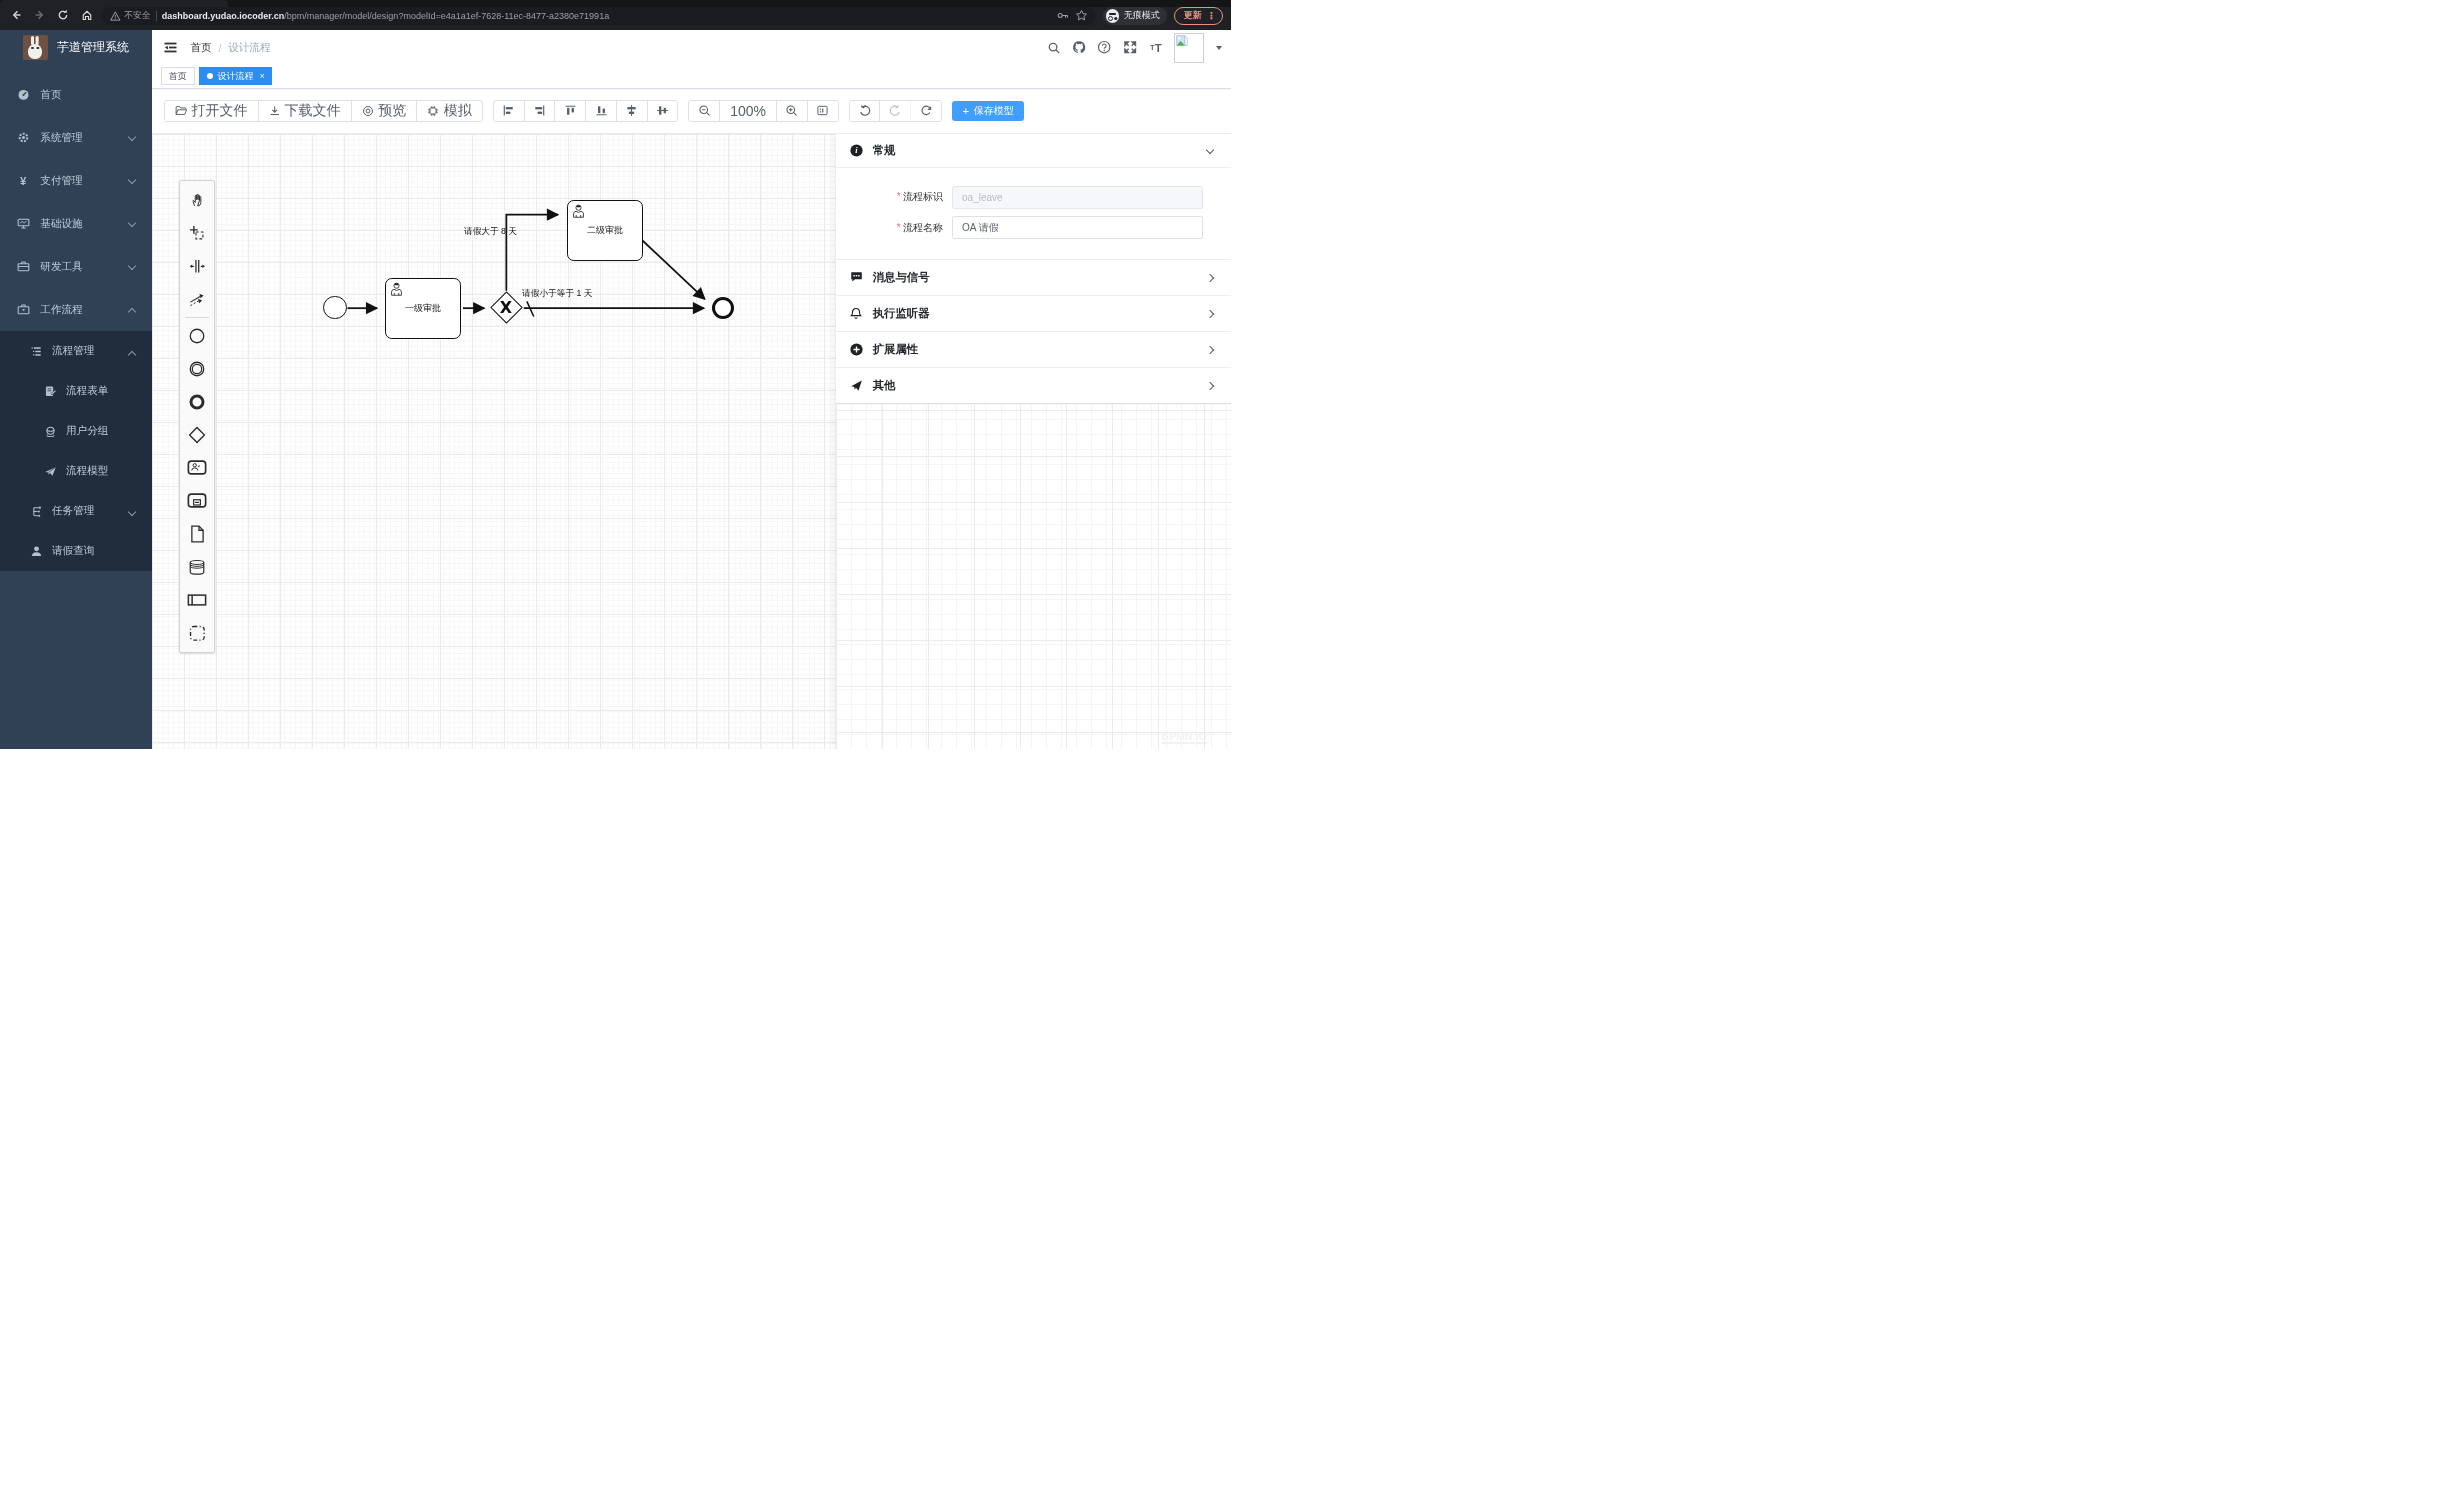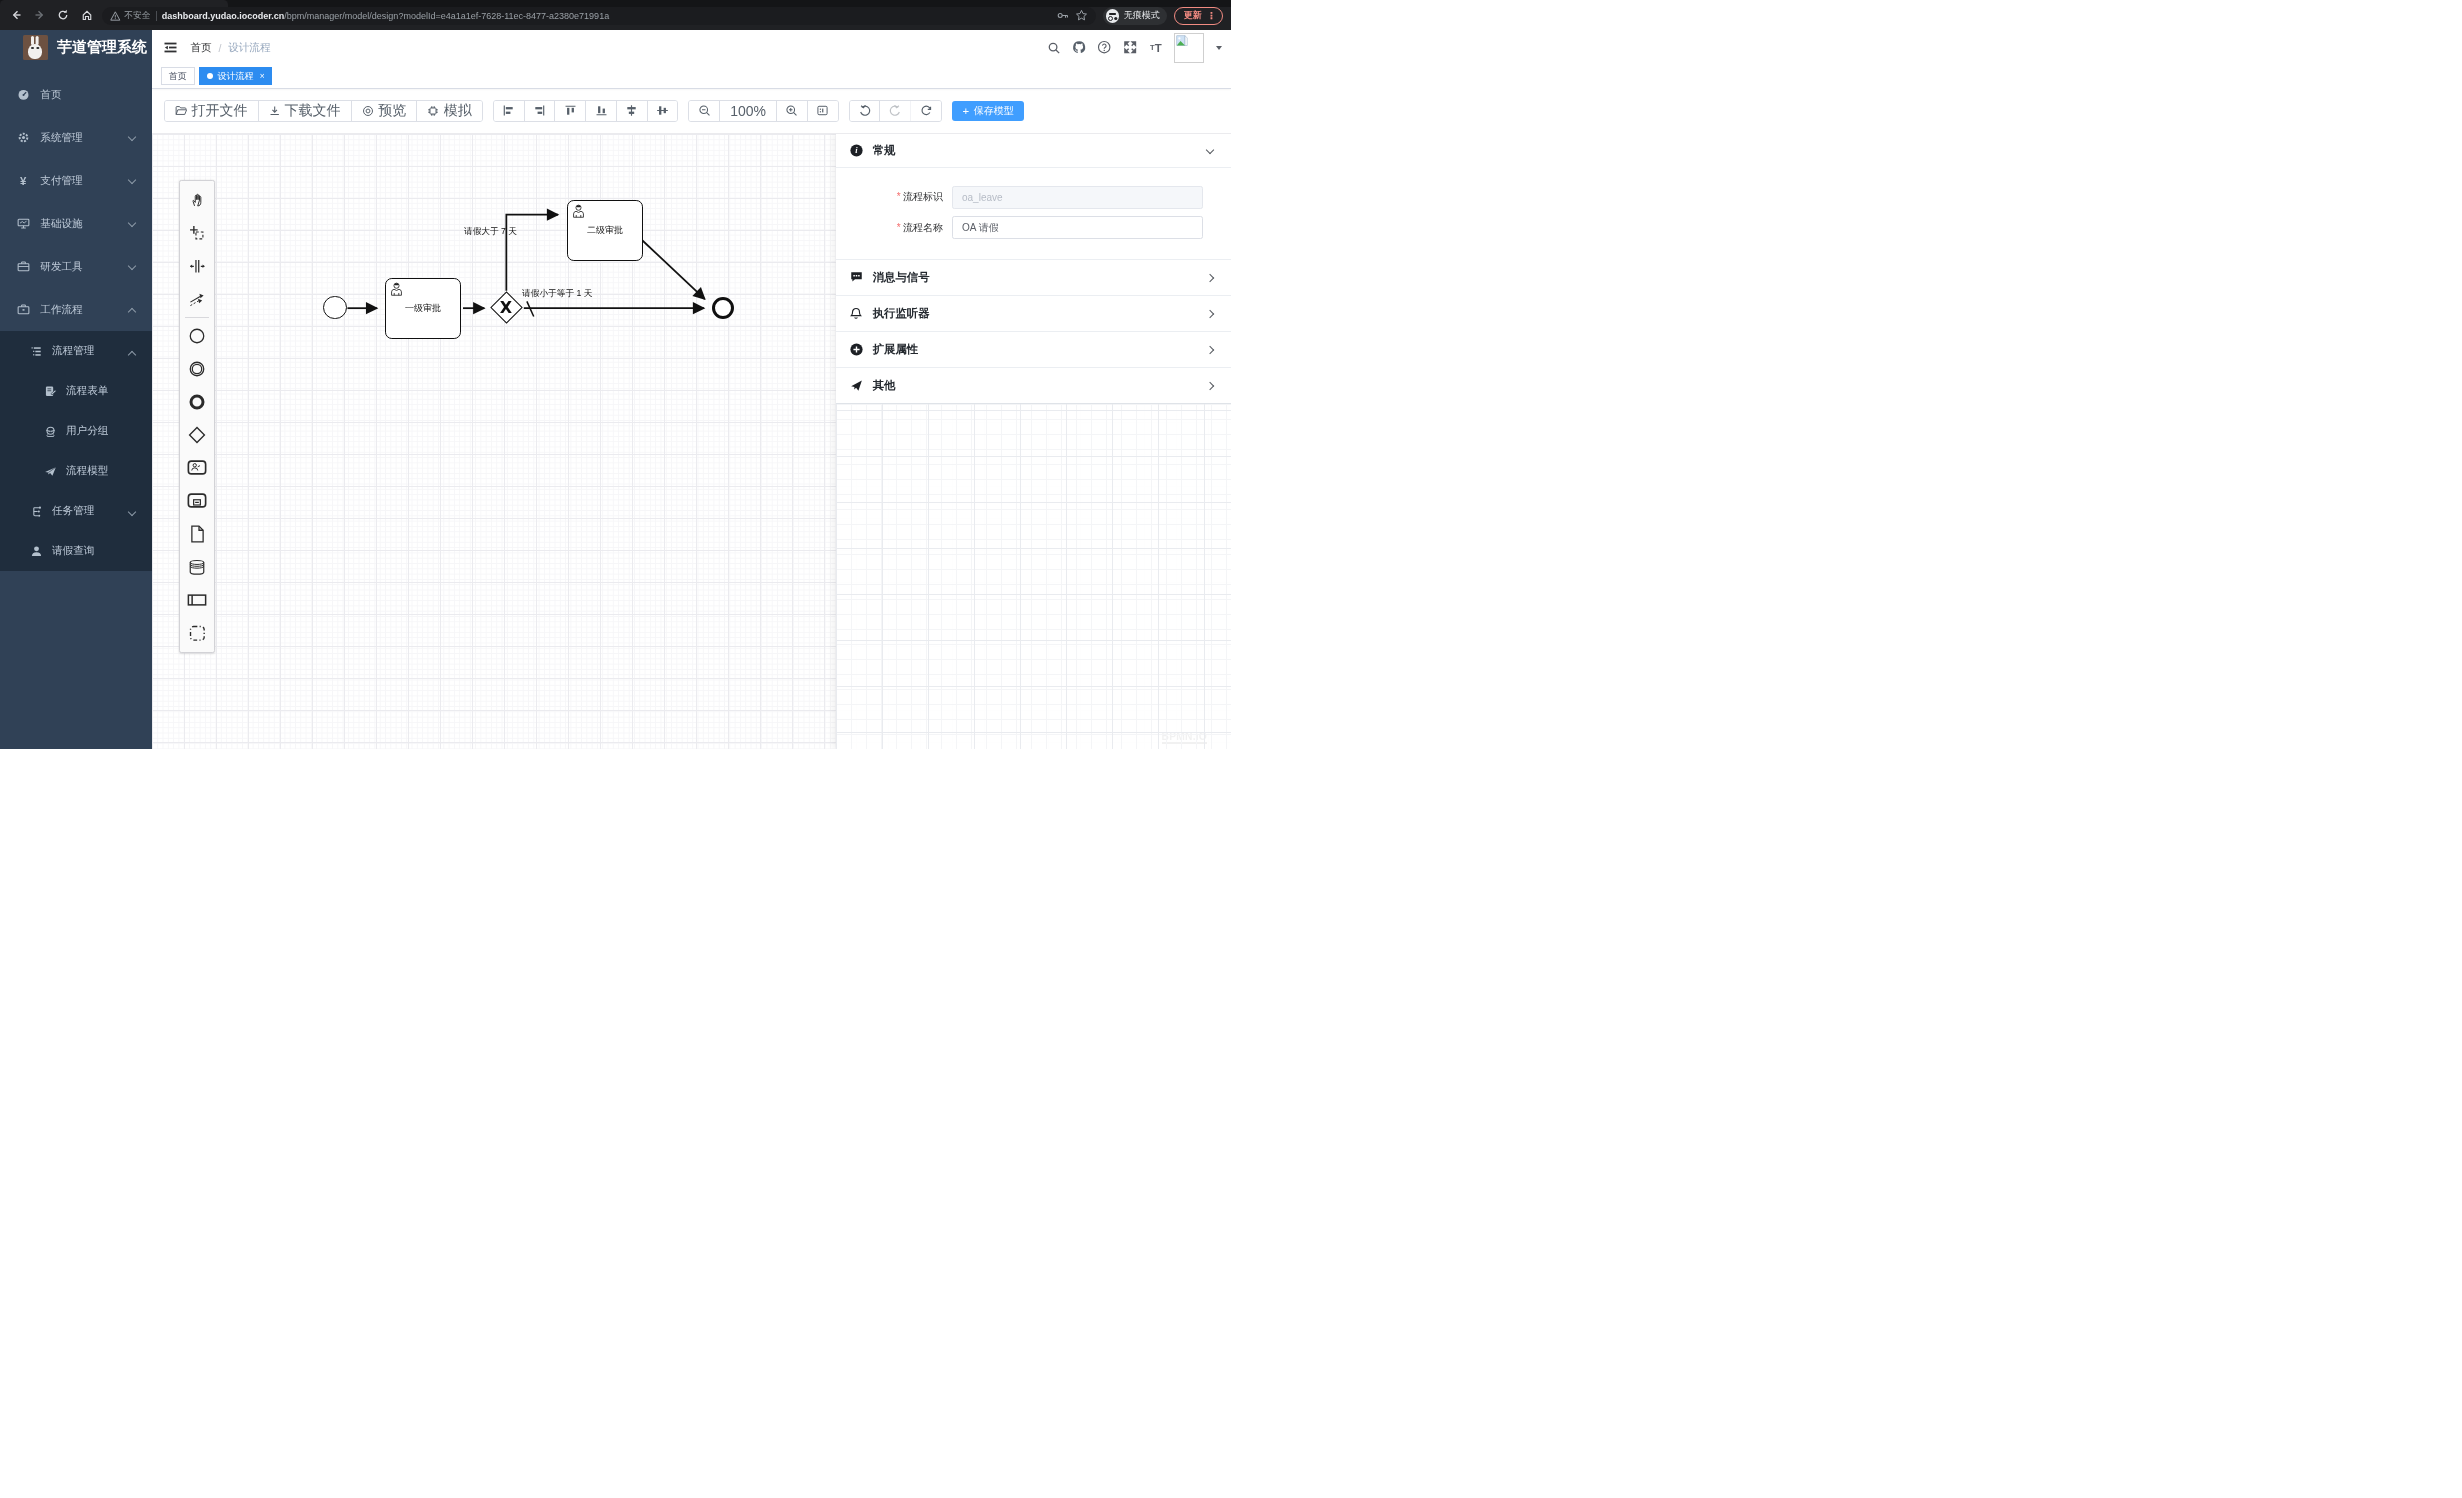--- a/index.html
+++ b/index.html
@@ -30,21 +30,21 @@
   
   .app { display:flex; height:719px; }
 
   
   .sidebar { width:152px; background:#304156; flex:0 0 auto; position:relative; color:#bfcbd9; }
   .logo-row { height:35px; display:flex; align-items:center; gap:9px; padding-left:23px; }
   .logo-img { width:25px; height:25px; border-radius:1.5px; background:#6d5141; position:relative; overflow:hidden; flex:0 0 auto; }
   .logo-img .rab-body { position:absolute; left:5.3px; top:9px; width:13.7px; height:15px; background:#f2f0ee; border-radius:50% 50% 45% 45%; }
   .logo-img .rab-ear { position:absolute; left:8.4px; top:0.8px; width:3px; height:9px; background:#f2f0ee; border-radius:1.5px; box-shadow:4.6px 0 0 #f2f0ee; }
   .logo-img .rab-eye { position:absolute; left:8.4px; top:12px; width:2.3px; height:2.3px; border-radius:50%; background:#333; box-shadow:5.3px 0 0 #333; }
-  .app-title { color:#fff; font-size:15px; font-weight:700; white-space:nowrap; }
+  .app-title { color:#fff; font-size:12px; font-weight:400; white-space:nowrap; }
   .menu { padding-top:8.4px; }
   .m-item { height:43px; display:flex; align-items:center; padding-left:16.7px; position:relative; cursor:pointer; font-size:10.6px; }
   .m-item .mi-icon { width:13px; height:13px; margin-right:10.6px; display:flex; align-items:center; justify-content:center; }
   .m-item .mi-icon svg { display:block; }
   .chev { width:6px; height:6px; border-right:1.2px solid #8d9aa8; border-bottom:1.2px solid #8d9aa8; position:absolute; right:16.7px; }
   .chev.down { transform:rotate(45deg); top:17.5px; }
   .chev.up { transform:rotate(-135deg); top:20.5px; }
   .submenu { background:#1f2d3d; }
   .s-item { height:40px; display:flex; align-items:center; position:relative; cursor:pointer; font-size:10.6px; }
   .s-item.lvl2 { padding-left:30px; }
@@ -690,21 +690,21 @@
           <span>二级审批</span>
         </div>
 
         <div class="node gw">
           <div class="diamond"></div>
           <div class="xmark">X</div>
         </div>
 
         <div class="node evt-end"></div>
 
-        <div class="flow-label lbl-gt">请假大于 7 天</div>
+        <div class="flow-label lbl-gt">请假大于 8 天</div>
         <div class="flow-label lbl-le">请假小于等于 1 天</div>
 
         <div class="props-col">
           <div class="props">
             <div class="p-row p-head">
               <span class="p-ic">
                 <svg width="13" height="13" viewBox="0 0 17 17">
                     <circle cx="8.5" cy="8.5" r="8" fill="#1d2025"></circle>
                     <text x="8.5" y="12.4" text-anchor="middle" font-size="11" font-style="italic" font-weight="700" fill="#fff" font-family="Liberation Serif,serif">i</text>
                   </svg>

